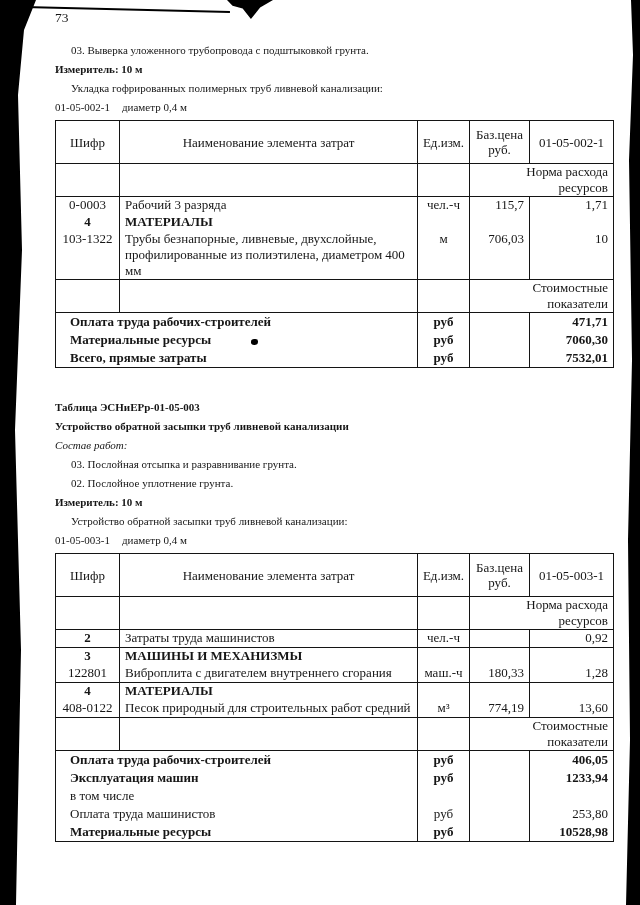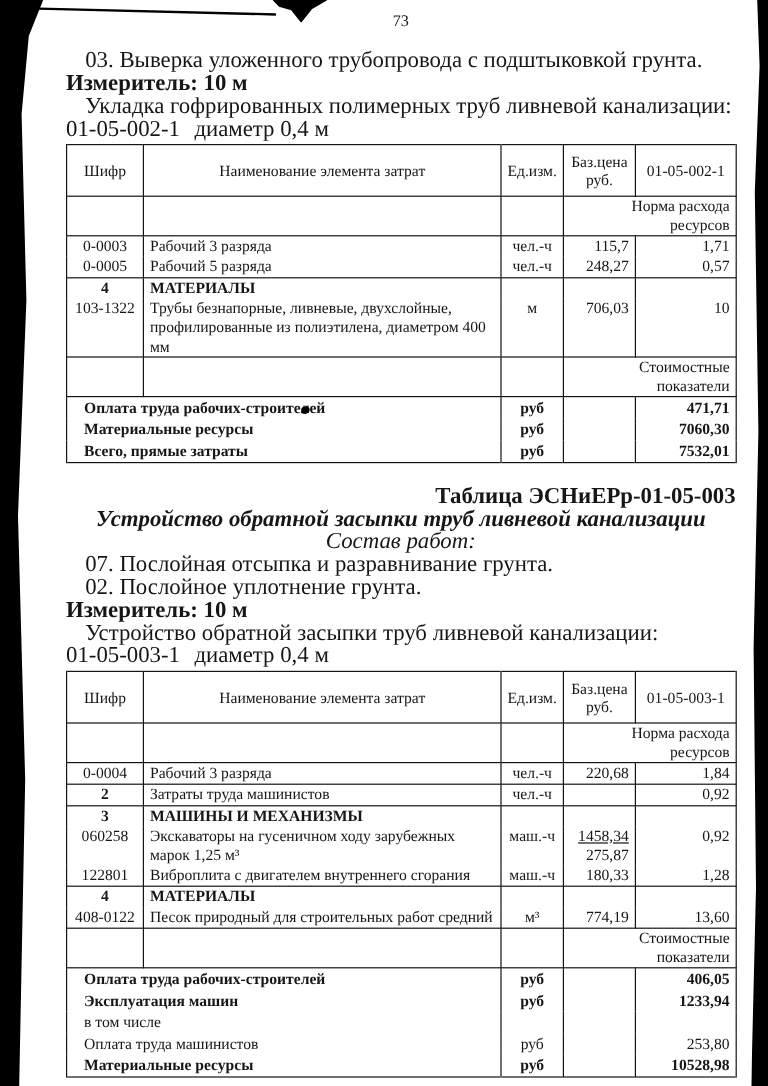--- a/index.html
+++ b/index.html
@@ -13,28 +13,28 @@
   .art-left{left:0;top:0;width:36px;height:905px;
     clip-path:polygon(0 0,36px 0,24px 30px,18px 95px,22px 250px,15px 430px,21px 650px,16px 905px,0 905px);}
   .art-right{right:0;top:0;width:14px;height:905px;
     clip-path:polygon(14px 0,14px 905px,0 905px,4px 740px,2px 540px,6px 360px,3px 160px,7px 55px,5px 0);}
   .art-flag{left:227px;top:0;width:46px;height:19px;
     clip-path:polygon(0 0,100% 0,72% 40%,52% 100%,34% 45%,12% 30%);}
   .art-line{left:24px;top:6px;width:206px;height:2px;transform:rotate(1.4deg);transform-origin:left center;}
   .art-dot{left:251px;top:339px;width:7px;height:6px;border-radius:50% 40% 60% 50%;}
   
   .content{position:absolute;left:55px;top:10px;width:558px;z-index:3;}
-  .pagenum{text-align:center;font-size:13.5px;margin-bottom:15px;}
-  .line{font-size:19px;line-height:19px;}
+  .pagenum{text-align:left;font-size:13.5px;margin-bottom:15px;}
+  .line{font-size:11px;line-height:19px;}
   .ind{padding-left:16px;}
   .b{font-weight:bold;}
   .i{font-style:italic;}
-  .ctr{text-align:center;font-style:italic;}
+  .ctr{text-align:left;}
   .gap{margin-left:12px;}
-  .sec2-ref{margin-top:18px;text-align:right;}
+  .sec2-ref{margin-top:30px;}
   
   table.est{border-collapse:collapse;width:100%;margin-top:3px;margin-bottom:2px;
     border:1.6px solid #141414;table-layout:fixed;}
   .est td{border-left:1px solid #141414;border-right:1px solid #141414;
     font-size:13px;line-height:16px;padding:0 5px;vertical-align:top;}
   .est tr.bb td{border-bottom:1px solid #141414;}
   .est tr.head td{text-align:center;vertical-align:middle;height:34px;line-height:15px;padding:4px 2px;}
   .est tr.strip td{height:13px;}
   .strip-label{font-size:10.5px;text-align:right;line-height:12px;padding:0 2px;}
   .est td.c{text-align:center;}
@@ -89,27 +89,20 @@
       <td></td>
       <td colspan="2" class="strip-label">Норма расхода ресурсов</td>
     </tr>
     <tr class="row">
       <td class="c">0-0003</td>
       <td>Рабочий 3 разряда</td>
       <td class="c">чел.-ч</td>
       <td class="r">115,7</td>
       <td class="r">1,71</td>
     </tr>
-    <tr class="row bb">
-      <td class="c">0-0005</td>
-      <td>Рабочий 5 разряда</td>
-      <td class="c">чел.-ч</td>
-      <td class="r">248,27</td>
-      <td class="r">0,57</td>
-    </tr>
     <tr class="row">
       <td class="c b">4</td>
       <td class="b">МАТЕРИАЛЫ</td>
       <td></td>
       <td></td>
       <td></td>
     </tr>
     <tr class="row bb">
       <td class="c">103-1322</td>
       <td>Трубы безнапорные, ливневые, двухслойные, профилированные из полиэтилена, диаметром 400 мм</td>
@@ -140,21 +133,21 @@
       <td class="c b">руб</td>
       <td></td>
       <td class="r b">7532,01</td>
     </tr>
   </tbody>
     </table>
 
   <div class="line b sec2-ref">Таблица ЭСНиЕРр-01-05-003</div>
   <div class="line b ctr">Устройство обратной засыпки труб ливневой канализации</div>
   <div class="line i ctr">Состав работ:</div>
-  <div class="line ind">07. Послойная отсыпка и разравнивание грунта.</div>
+  <div class="line ind">03. Послойная отсыпка и разравнивание грунта.</div>
   <div class="line ind">02. Послойное уплотнение  грунта.</div>
   <div class="line b">Измеритель: 10 м</div>
   <div class="line ind">Устройство обратной засыпки труб ливневой канализации:</div>
   <div class="line">
     <span>01-05-003-1</span><span class="gap">диаметр 0,4 м</span>
   </div>
 
   <table class="est">
     <colgroup>
       <col style="width:64px">
@@ -174,50 +167,33 @@
       </td>
       <td>01-05-003-1</td>
     </tr>
     <tr class="strip bb">
       <td></td>
       <td></td>
       <td></td>
       <td colspan="2" class="strip-label">Норма расхода ресурсов</td>
     </tr>
     <tr class="row bb">
-      <td class="c">0-0004</td>
-      <td>Рабочий 3 разряда</td>
-      <td class="c">чел.-ч</td>
-      <td class="r">220,68</td>
-      <td class="r">1,84</td>
-    </tr>
-    <tr class="row bb">
       <td class="c b">2</td>
       <td>Затраты труда машинистов</td>
       <td class="c">чел.-ч</td>
       <td class="r"></td>
       <td class="r">0,92</td>
     </tr>
     <tr class="row">
       <td class="c b">3</td>
       <td class="b">МАШИНЫ И МЕХАНИЗМЫ</td>
       <td></td>
       <td></td>
       <td></td>
     </tr>
-    <tr class="row">
-      <td class="c">060258</td>
-      <td>Экскаваторы на гусеничном ходу зарубежных марок 1,25 м³</td>
-      <td class="c">маш.-ч</td>
-      <td class="r">
-        <div><span class="u">1458,34</span></div>
-        <div>275,87</div>
-      </td>
-      <td class="r">0,92</td>
-    </tr>
     <tr class="row bb">
       <td class="c">122801</td>
       <td>Виброплита с двигателем внутреннего сгорания</td>
       <td class="c">маш.-ч</td>
       <td class="r">180,33</td>
       <td class="r">1,28</td>
     </tr>
     <tr class="row">
       <td class="c b">4</td>
       <td class="b">МАТЕРИАЛЫ</td>

